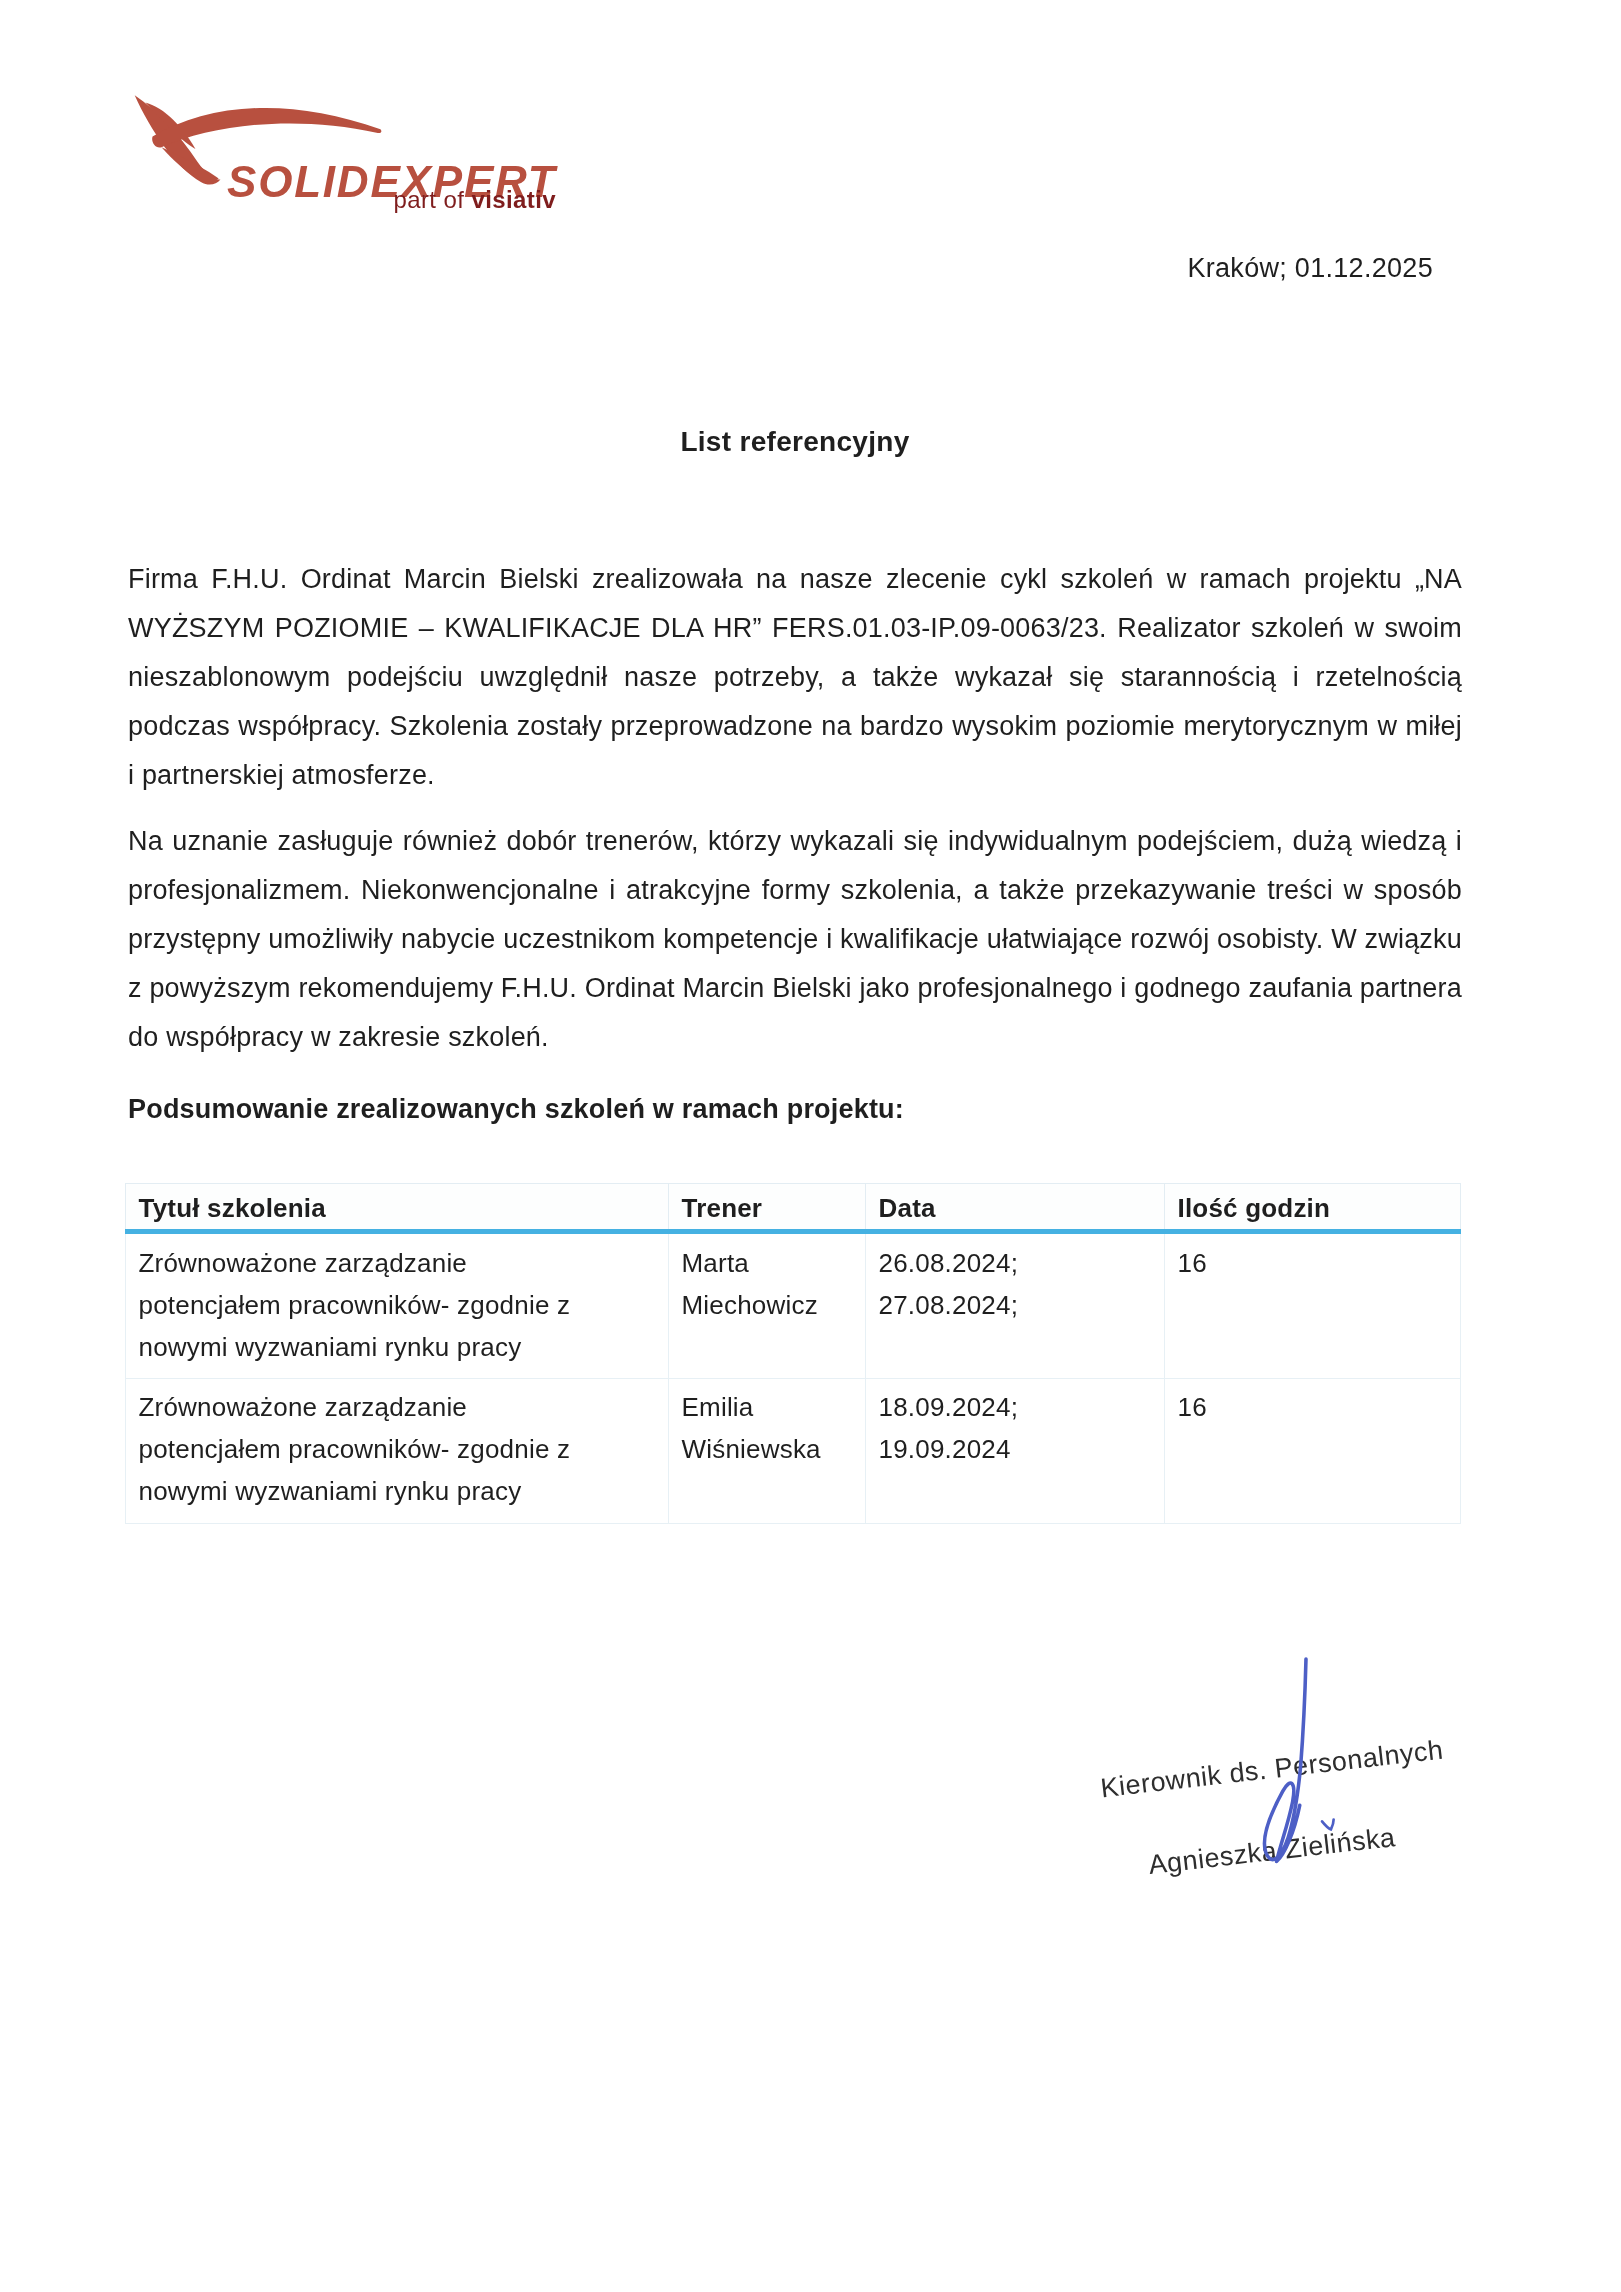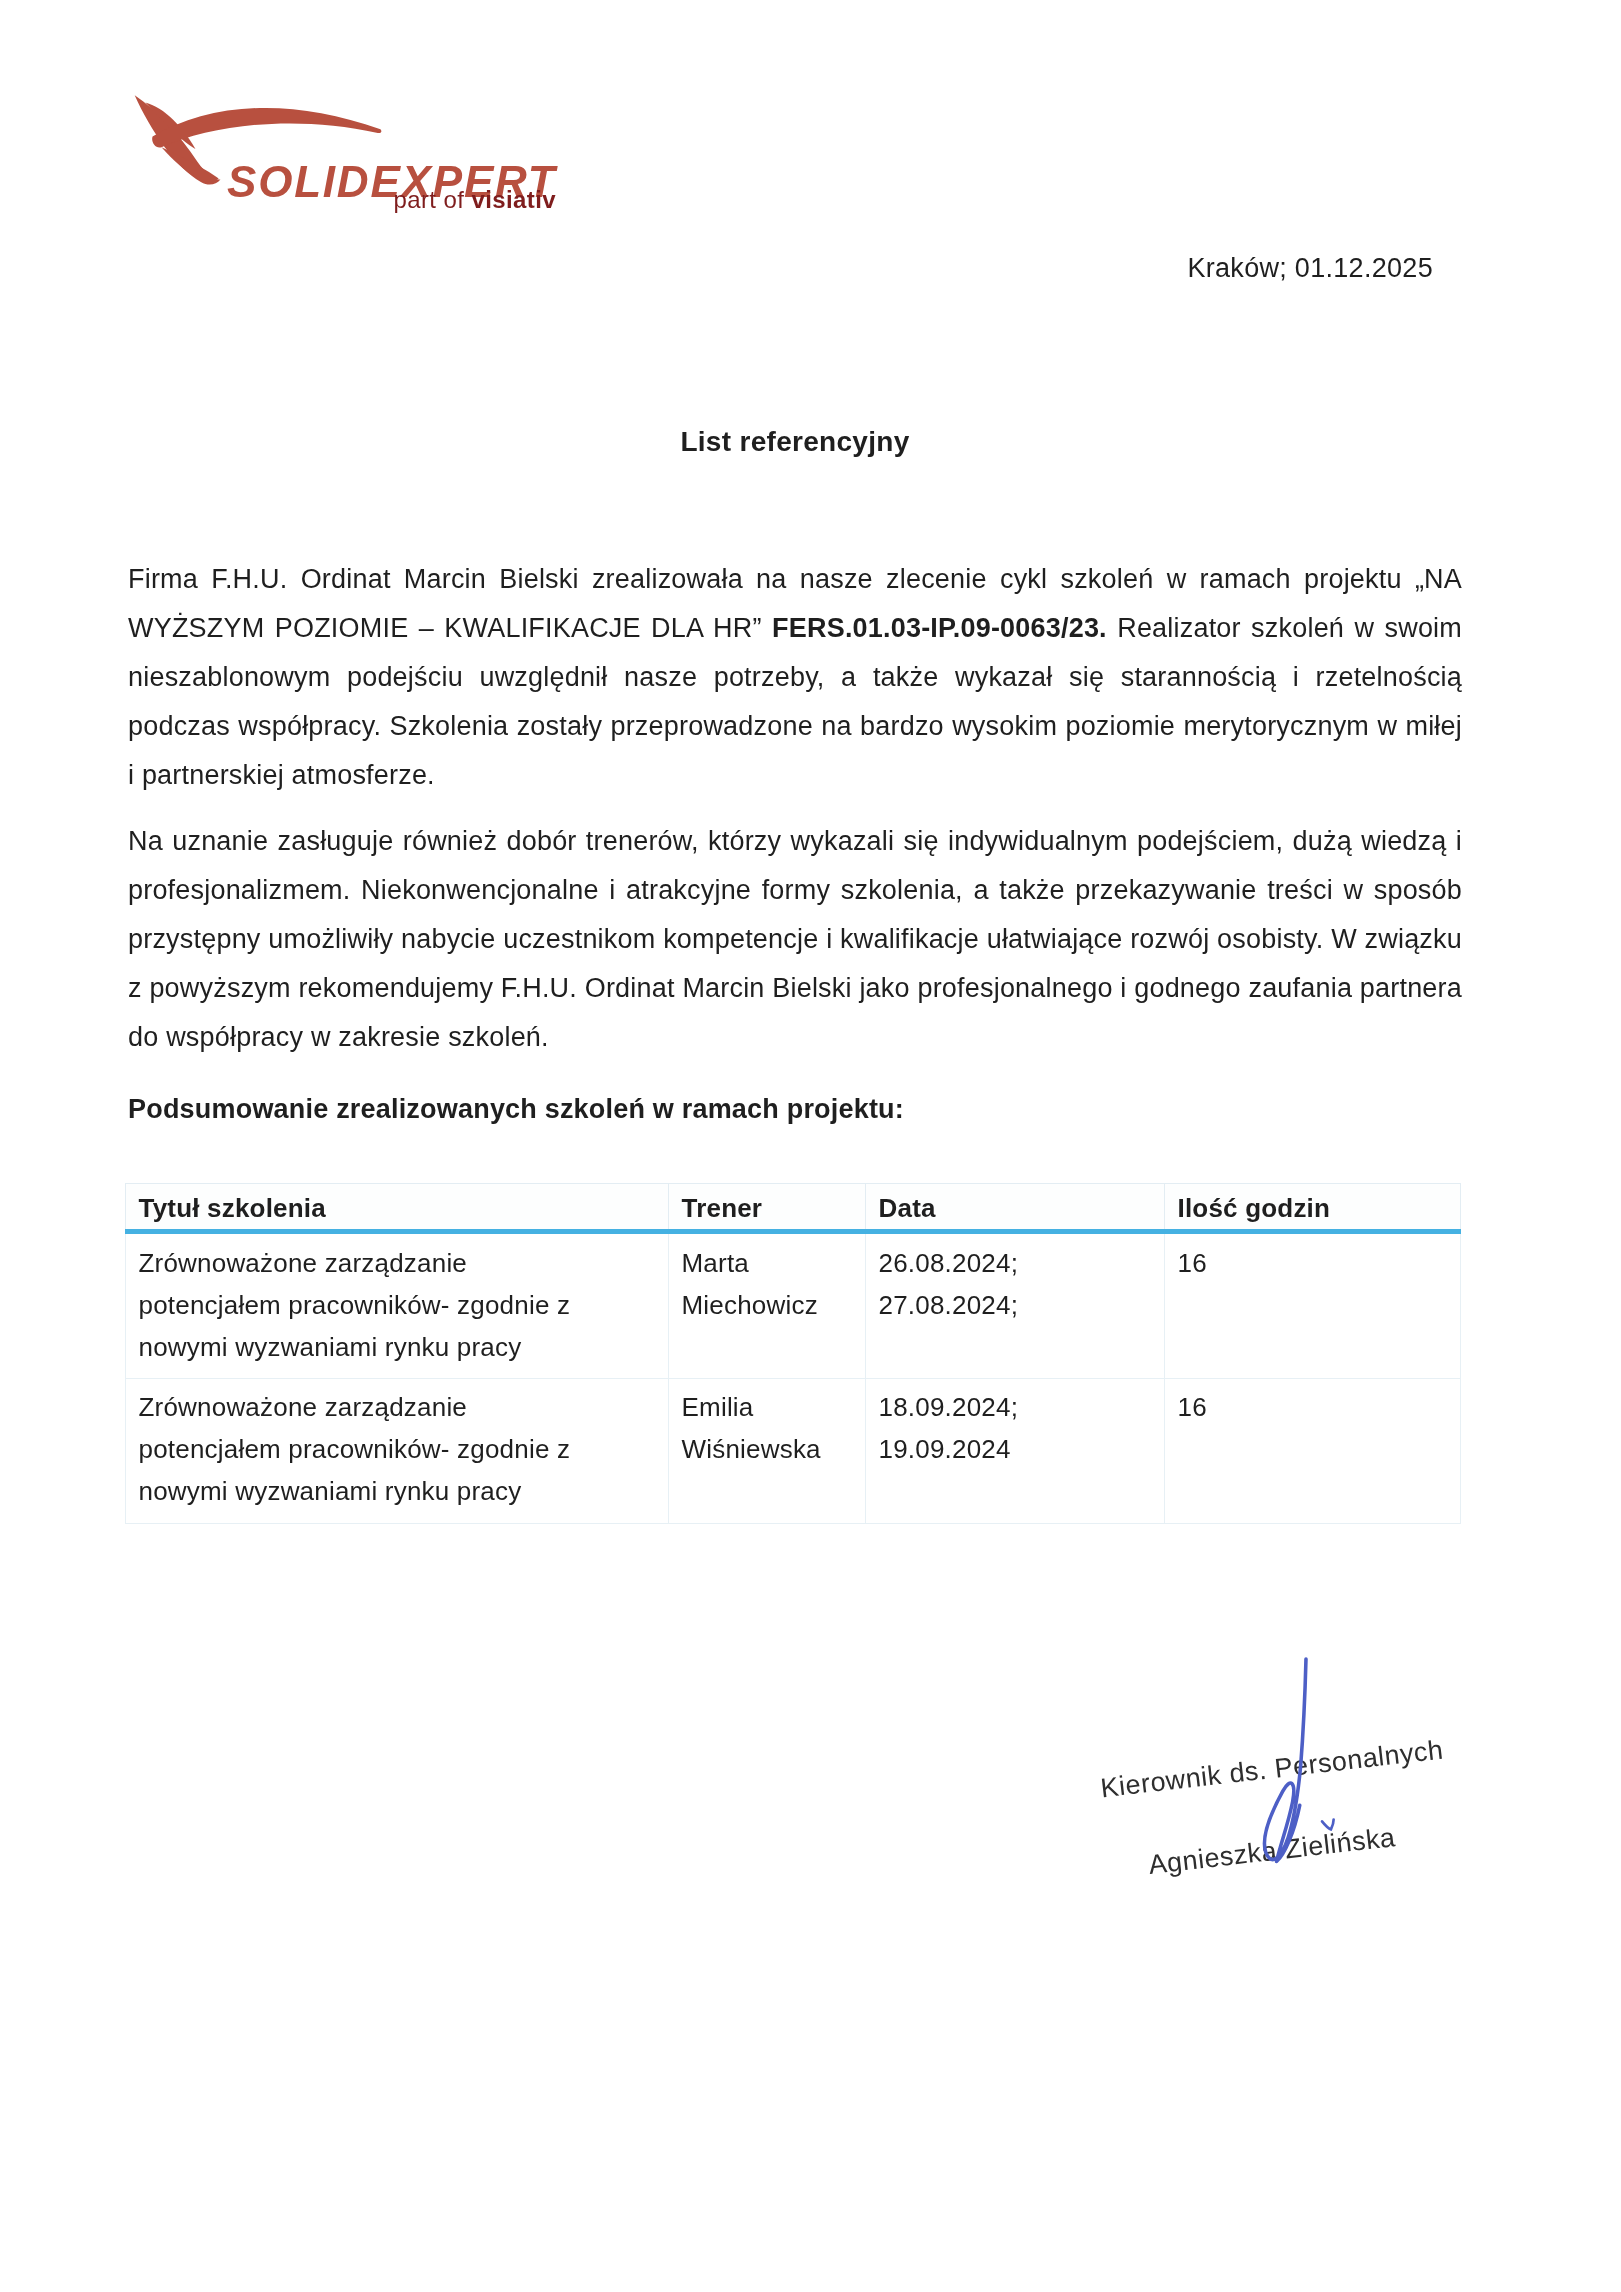--- a/index.html
+++ b/index.html
@@ -24,21 +24,21 @@
   .logo-sub b{font-weight:bold;}
 
   
   .date-line{top:253px;right:188px;font-size:27px;letter-spacing:0.3px;}
   .doc-title{left:128px;top:414px;width:1334px;text-align:center;font-size:28px;font-weight:bold;letter-spacing:0.3px;margin-top:12px;}
 
   
   .para{left:128px;width:1334px;font-size:27px;line-height:49px;text-align:justify;letter-spacing:0.2px;}
   .para-1{top:528px;}
   .para-2{top:790px;}
-  .para b{font-weight:bold;}
+  .para b{font-weight:normal;}
 
   .section-heading{left:128px;top:1094px;width:1334px;font-size:27px;font-weight:bold;letter-spacing:0.2px;}
 
   
   .training-table{
     position:absolute;left:125px;top:1167px;width:1334px;
     border-collapse:collapse;table-layout:fixed;margin-top:16px;
   }
   .training-table th{
     text-align:left;font-size:26px;font-weight:bold;letter-spacing:0.2px;

